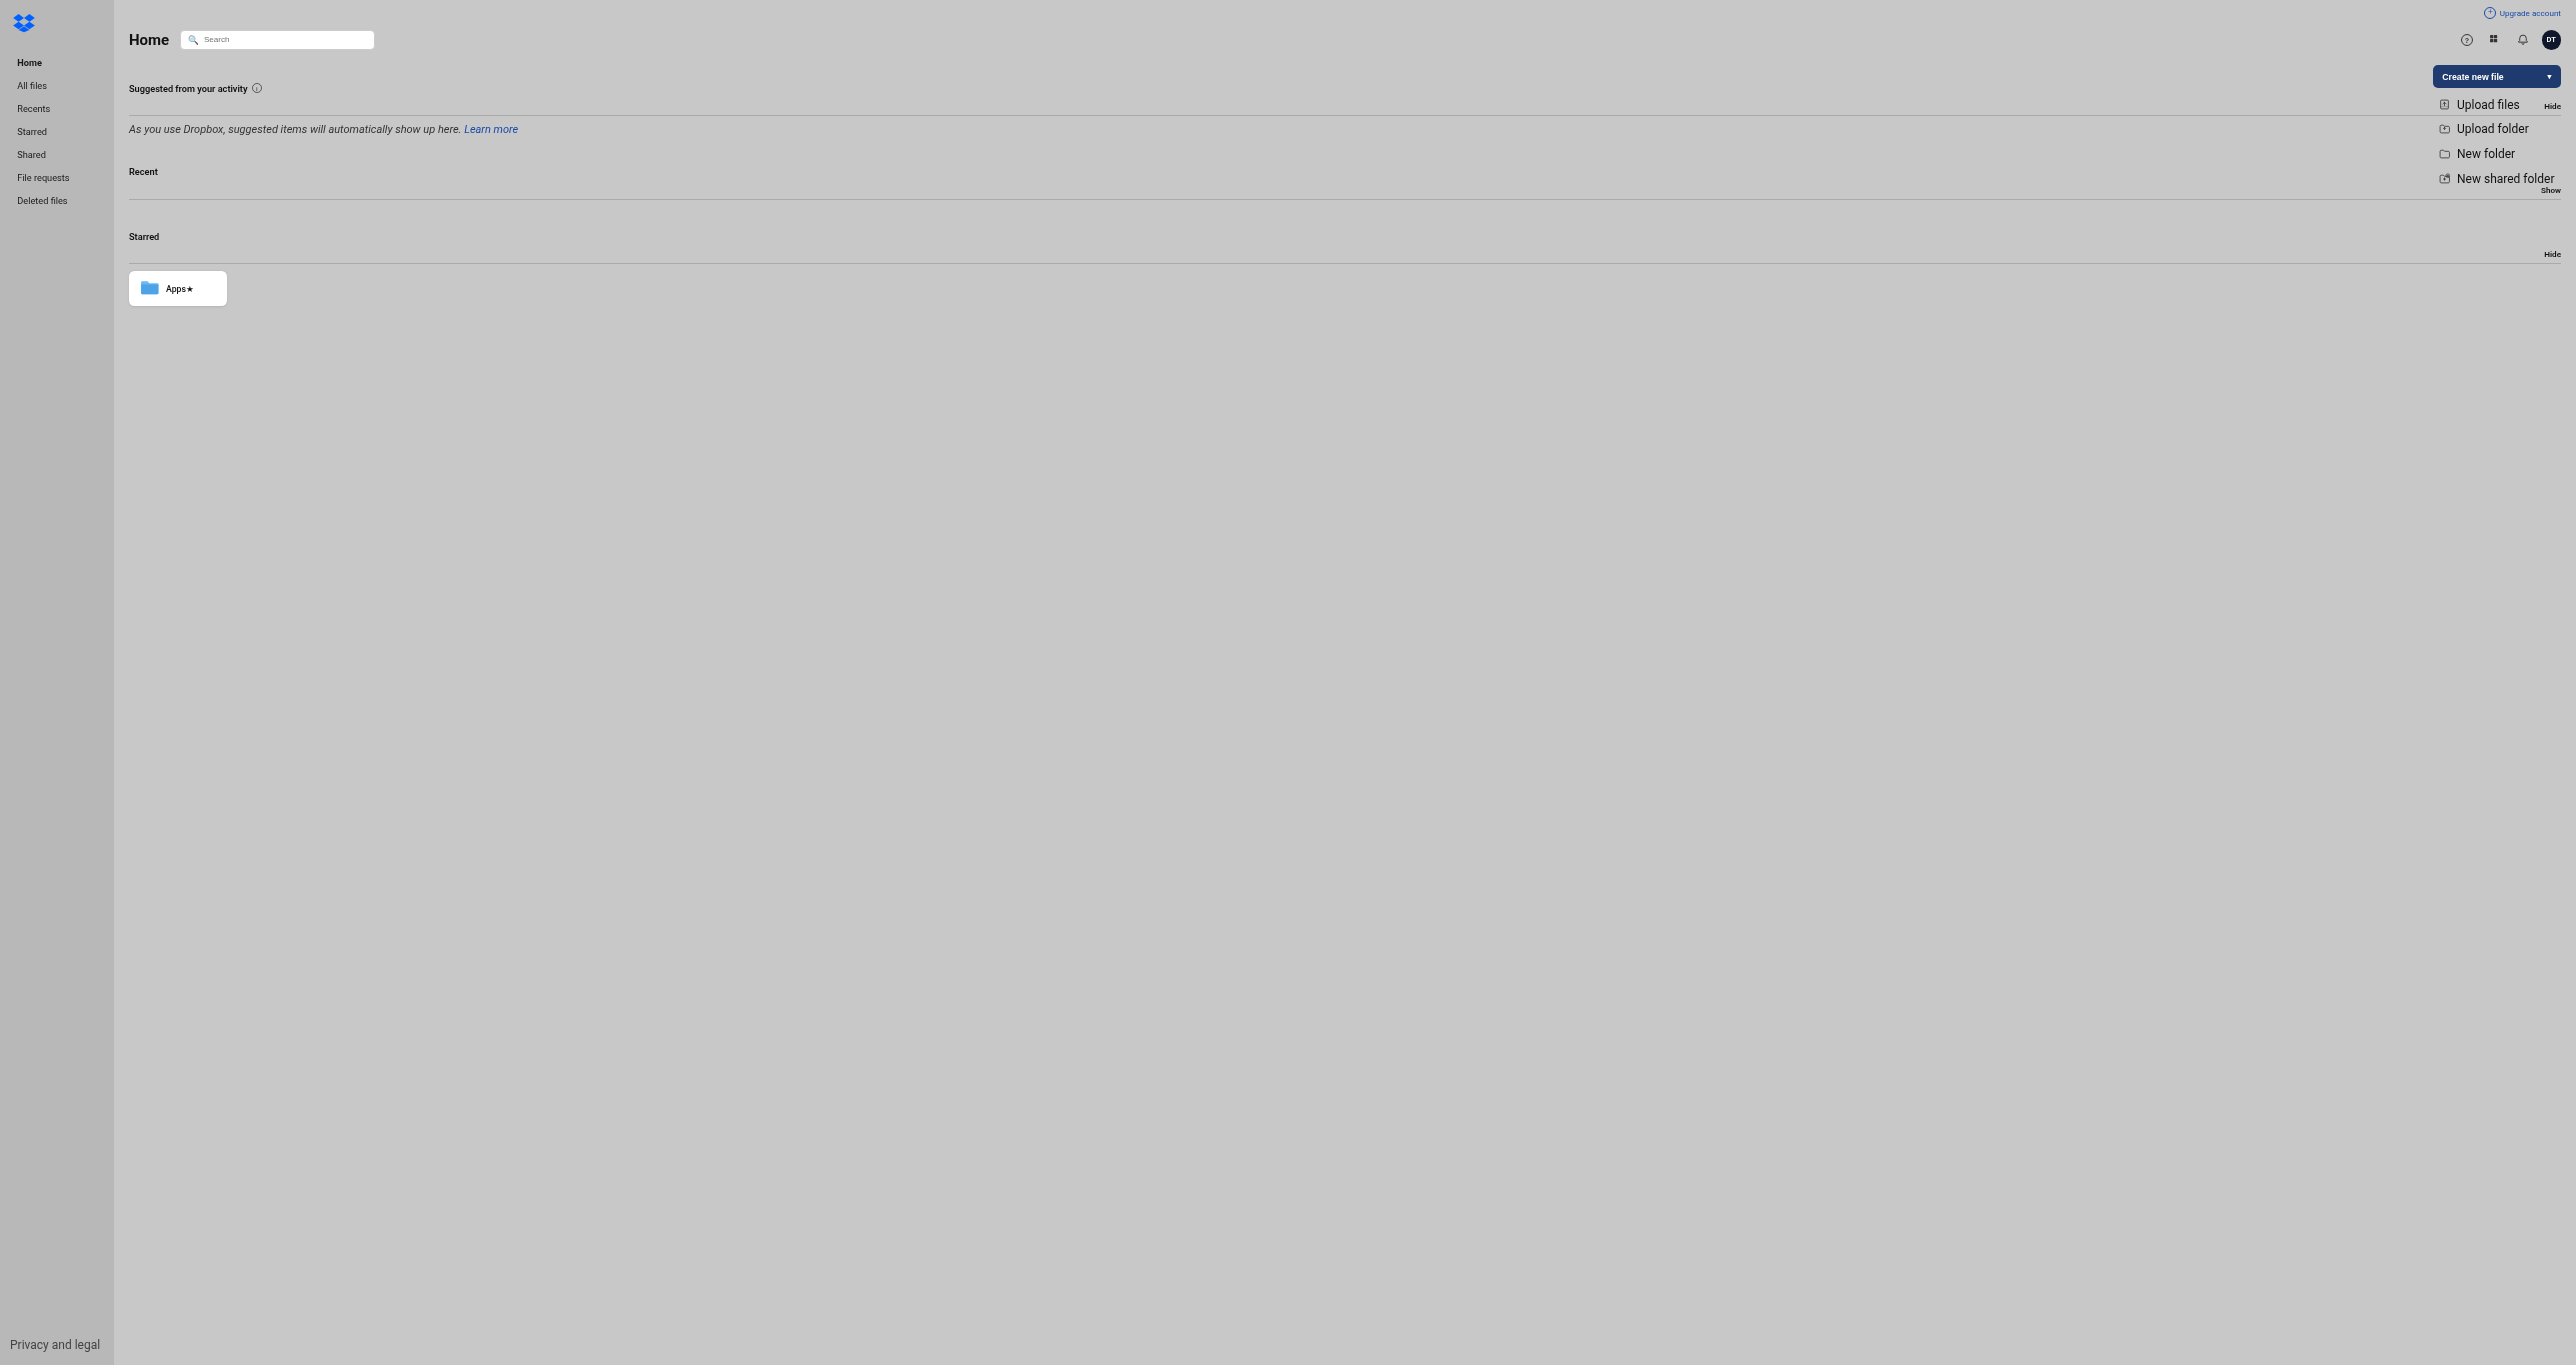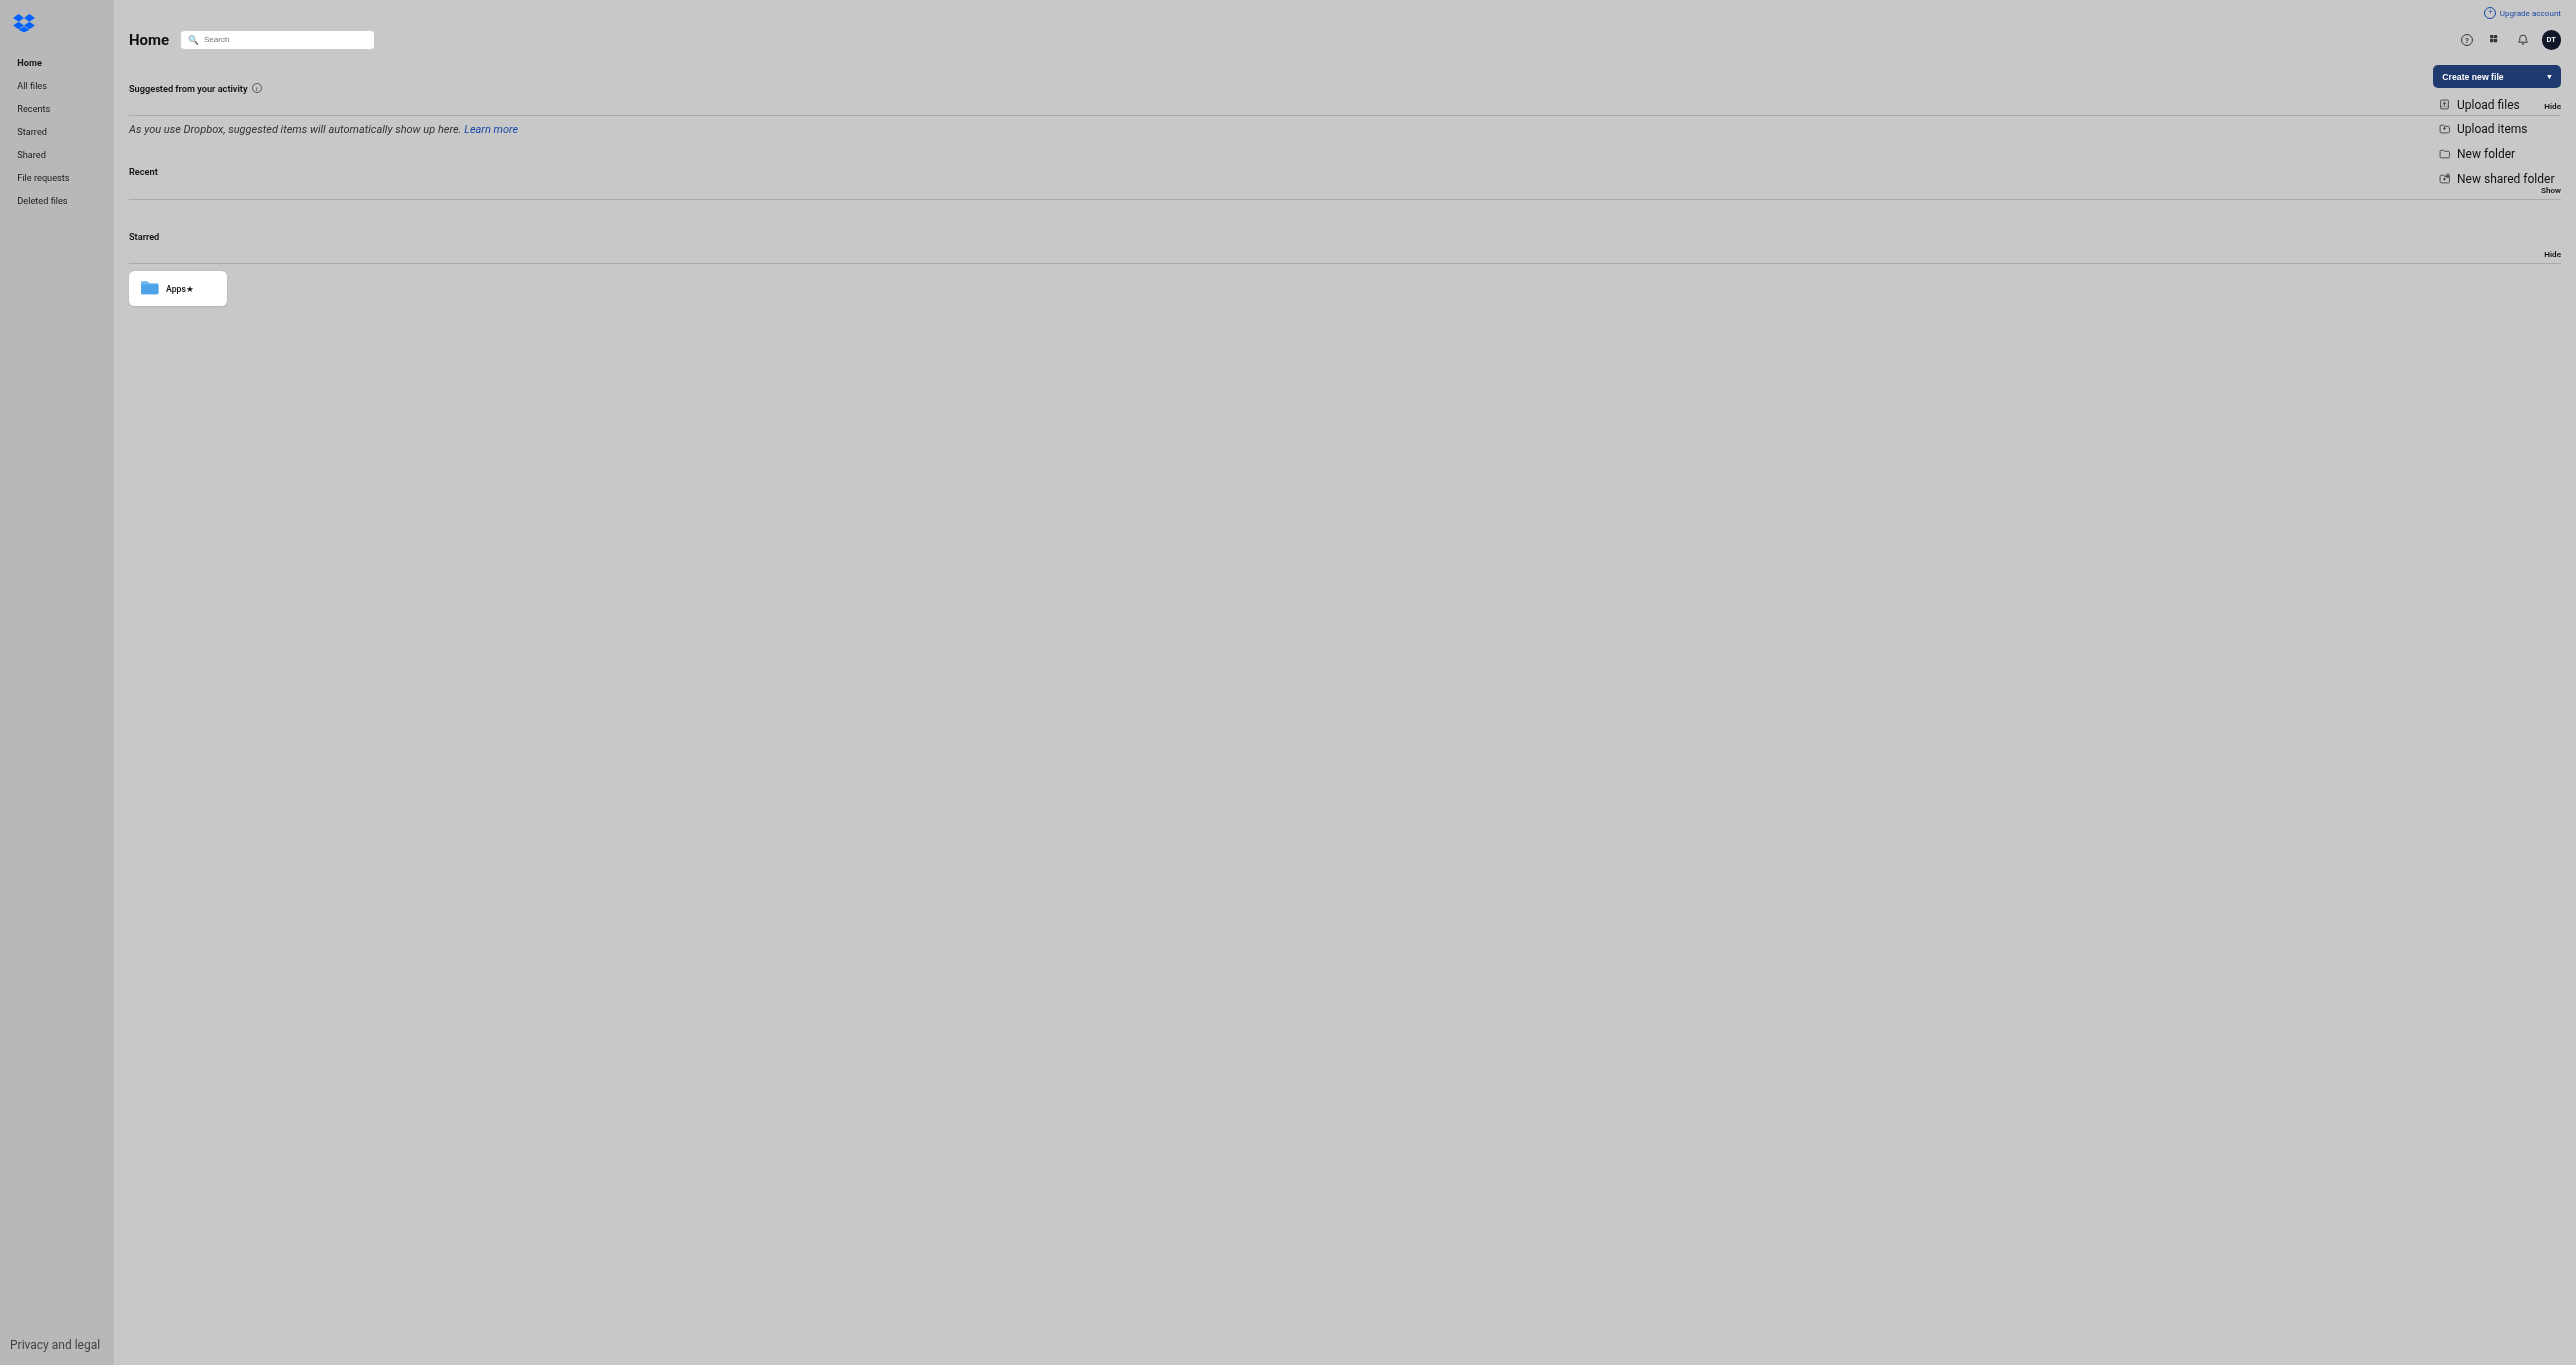--- a/index.html
+++ b/index.html
@@ -433,21 +433,21 @@
     </span>
     <span>Upload files</span>
   </div>
   <div class="dropdown-item">
     <span class="dropdown-icon">
       <svg width="11" height="11" viewBox="0 0 20 20" fill="none" xmlns="http://www.w3.org/2000/svg">
         <path d="M2 6C2 5 2.9 4 4 4h4l2 2h7c1 0 2 1 2 2v8c0 1-1 2-2 2H4c-1 0-2-1-2-2V6z" stroke="#333" stroke-width="1.5" fill="none"></path>
         <path d="M10 8v4M8 10l2-2 2 2" stroke="#333" stroke-width="1.5" stroke-linecap="round"></path>
       </svg>
     </span>
-    <span>Upload items</span>
+    <span>Upload folder</span>
   </div>
   <div class="dropdown-item">
     <span class="dropdown-icon">
       <svg width="11" height="11" viewBox="0 0 20 20" fill="none" xmlns="http://www.w3.org/2000/svg">
         <path d="M2 6C2 5 2.9 4 4 4h4l2 2h7c1 0 2 1 2 2v8c0 1-1 2-2 2H4c-1 0-2-1-2-2V6z" stroke="#333" stroke-width="1.5" fill="none"></path>
       </svg>
     </span>
     <span>New folder</span>
   </div>
   <div class="dropdown-item">

